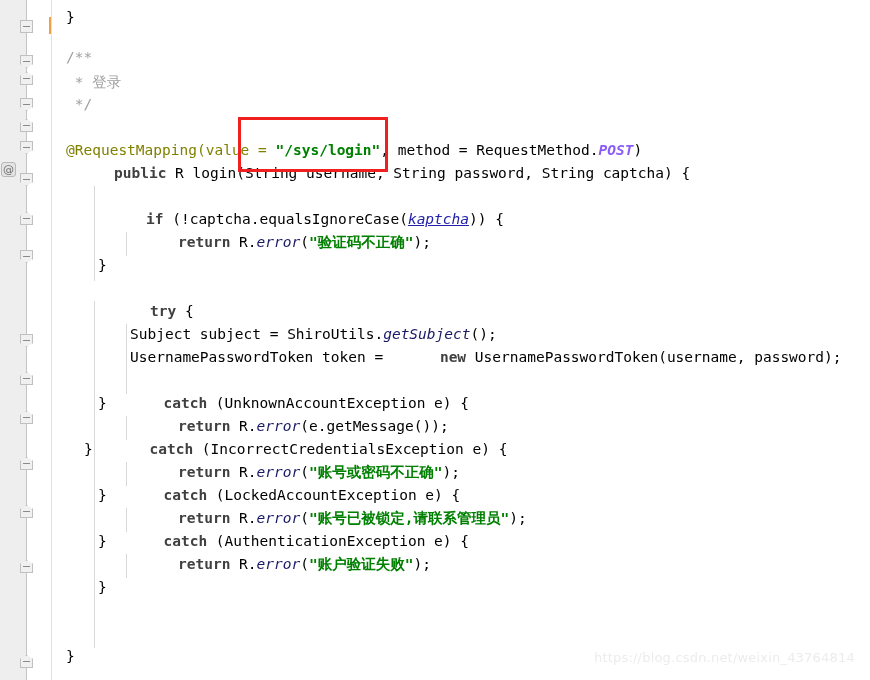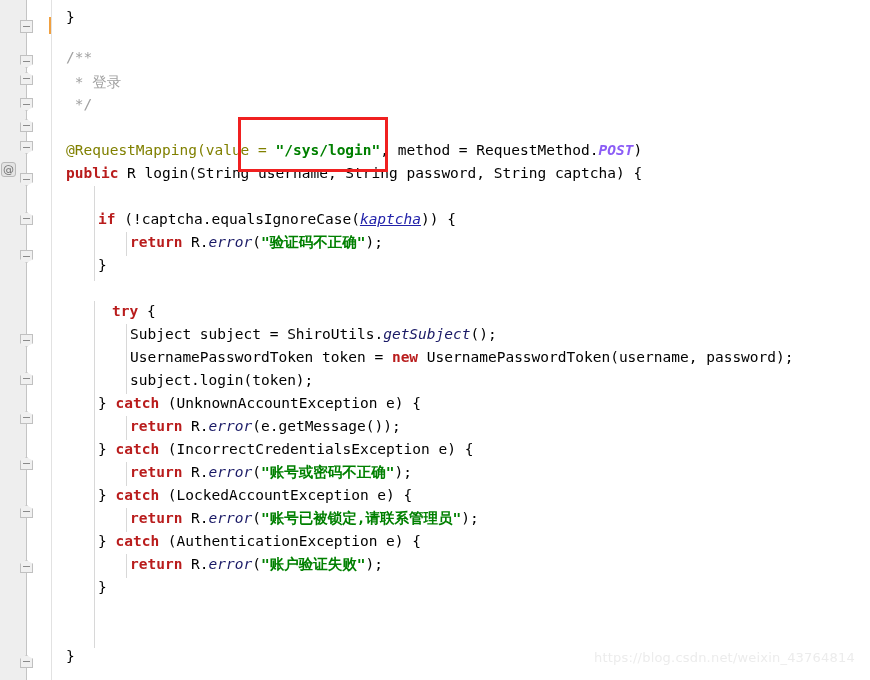--- a/index.html
+++ b/index.html
@@ -100,21 +100,21 @@
   }
 
   
   .guide {
     position: absolute;
     width: 1px;
     background: #d8d8d8;
   }
 
   
-  .kw      { color: #b91c1c; font-weight: bold; }              
+  .kw      { color: #404040; font-weight: bold; margin-left: 48px; }              
   .anno    { color: #808000; }                                 
   .str     { color: #008000; font-weight: bold; }              
   .cmt     { color: #a0a0a0; }                                 
   .const   { color: #8b5cf6; font-weight: bold; font-style: italic; }  
   .mth     { color: #1a1a66; font-style: italic; }             
   .plain   { color: #000000; }
   .warnu   { text-decoration: underline wavy #94c794; text-decoration-skip-ink: none; }
   .link    { color: #2222aa; text-decoration: underline; font-style: italic; }
 
   
@@ -206,39 +206,38 @@
     
     <div class="ln" style="top:207px; left:46px;"><span class="kw">if</span><span class="plain"> (!captcha.equalsIgnoreCase(</span><span class="link">kaptcha</span><span class="plain">)) {</span></div>
 
     
     <div class="ln" style="top:230px; left:78px;"><span class="kw">return</span><span class="plain"> R.</span><span class="mth">error</span><span class="plain">(</span><span class="str">"验证码不正确"</span><span class="plain">);</span></div>
 
     
     <div class="ln" style="top:253px; left:46px;"><span class="plain">}</span></div>
 
     
-    <div class="ln" style="top:299px; left:60px;"><span class="kw">try</span><span class="plain"> {</span></div>
+    <div class="ln" style="top:299px; left:50px;"><span class="kw">try</span><span class="plain"> {</span></div>
 
     
     <div class="ln" style="top:322px; left:78px;"><span class="plain">Subject subject = ShiroUtils.</span><span class="mth">getSubject</span><span class="plain">();</span></div>
 
     
     <div class="ln" style="top:345px; left:78px;"><span class="plain">UsernamePasswordToken token = </span><span class="kw">new</span><span class="plain"> UsernamePasswordToken(username, password);</span></div>
 
     
-    <div class="ln" style="top:368px; left:78px;"><span class="plain">subject.login(token);</span></div>
 
     
     <div class="ln" style="top:391px; left:46px;"><span class="plain">} </span><span class="kw">catch</span><span class="plain"> (UnknownAccountException e) {</span></div>
 
     
     <div class="ln" style="top:414px; left:78px;"><span class="kw">return</span><span class="plain"> R.</span><span class="mth">error</span><span class="plain">(e.getMessage());</span></div>
 
     
-    <div class="ln" style="top:437px; left:46px;"><span class="plain">} </span><span class="kw">catch</span><span class="plain"> (IncorrectCredentialsException e) {</span></div>
+    <div class="ln" style="top:437px; left:32px;"><span class="plain">} </span><span class="kw">catch</span><span class="plain"> (IncorrectCredentialsException e) {</span></div>
 
     
     <div class="ln" style="top:460px; left:78px;"><span class="kw">return</span><span class="plain"> R.</span><span class="mth">error</span><span class="plain">(</span><span class="str">"账号或密码不正确"</span><span class="plain">);</span></div>
 
     
     <div class="ln" style="top:483px; left:46px;"><span class="plain">} </span><span class="kw">catch</span><span class="plain"> (LockedAccountException e) {</span></div>
 
     
     <div class="ln" style="top:506px; left:78px;"><span class="kw">return</span><span class="plain"> R.</span><span class="mth">error</span><span class="plain">(</span><span class="str">"账号已被锁定,请联系管理员"</span><span class="plain">);</span></div>
 

